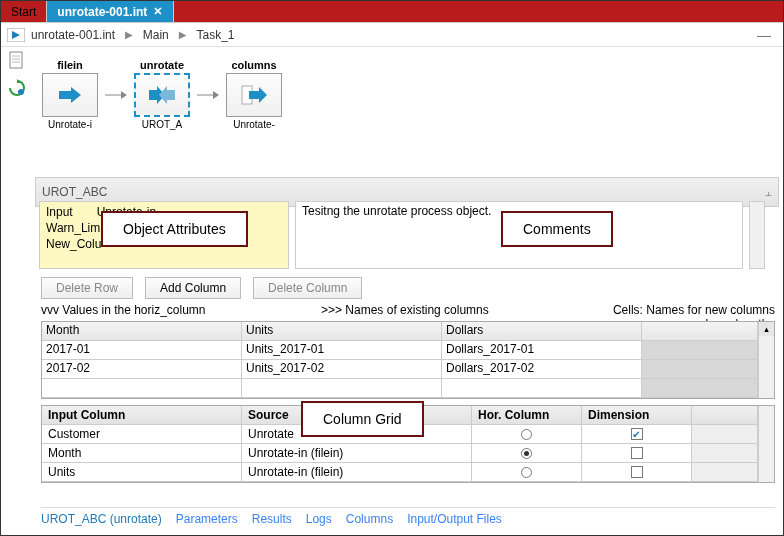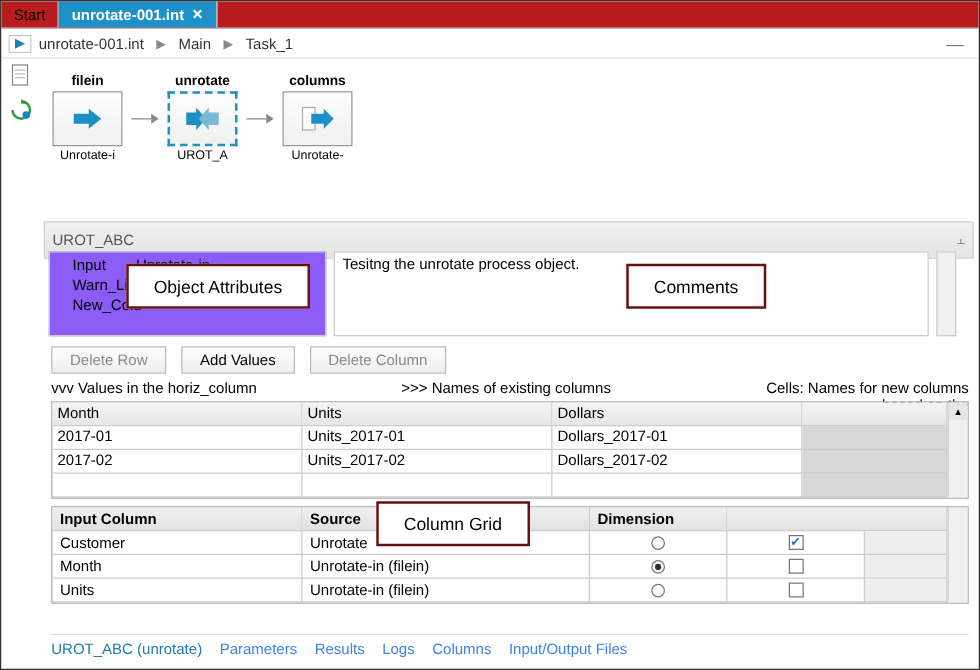--- a/index.html
+++ b/index.html
@@ -31,21 +31,21 @@
 .node .label { font-size: 10px; margin-top: 2px; }
 .conn { width: 22px; display: flex; align-items: center; margin-top: 30px; }
 .conn svg { width: 22px; height: 12px; }
 
 
 .panel-hdr { position: absolute; left: 34px; right: 4px; top: 176px; height: 30px; background: linear-gradient(#f0f0f0,#e4e4e4); border: 1px solid #ccc; display: flex; align-items: center; padding: 0 6px; color: #555; }
 .pin { margin-left: auto; font-size: 11px; color: #888; }
 
 
 .attr-row { position: absolute; left: 38px; right: 18px; top: 200px; height: 68px; display: flex; gap: 6px; }
-.attr-box { width: 222px; border: 1px solid #ccc; background: #8b5cf6; padding: 2px 18px; }
+.attr-box { width: 250px; border: 1px solid #ccc; background: #fef9c3; padding: 2px 6px; }
 .attr-box .ln { display: flex; gap: 24px; line-height: 16px; }
 .comment-box { flex: 1; border: 1px solid #ccc; background: #fff; padding: 2px 6px; }
 .vscroll { width: 16px; background: #f0f0f0; border: 1px solid #ccc; }
 
 
 .btn-row { position: absolute; left: 40px; top: 276px; display: flex; gap: 12px; }
 .btn { border: 1px solid #bbb; background: linear-gradient(#fdfdfd,#eee); padding: 3px 14px; border-radius: 0; color: #888; cursor: pointer; }
 .btn.enabled { color: #000; }
 
 
@@ -190,21 +190,21 @@
       </div>
   </div>
   <div class="comment-box">
     <span>Tesitng the unrotate process object.</span>
   </div>
   <div class="vscroll"></div>
 </div>
 
 <div class="btn-row">
   <div class="btn">Delete Row</div>
-  <div class="btn enabled">Add Values</div>
+  <div class="btn enabled">Add Column</div>
   <div class="btn">Delete Column</div>
 </div>
 
 <div class="cap-row">
   <span class="c1">vvv Values in the horiz_column</span>
   <span class="c2">&gt;&gt;&gt; Names of existing columns</span>
   <span class="c3">Cells: Names for new columns based on the</span>
 </div>
 
 <div class="grid1">
@@ -237,20 +237,21 @@
     <div class="cell c-c"></div>
     <div class="cell c-d"></div>
     <div class="sb"></div>
   </div>
 </div>
 
 <div class="grid2">
   <div class="row hdr">
     <div class="cell c-a">Input Column</div>
     <div class="cell c-b">Source</div>
+    <div class="cell c-c">Hor. Column</div>
     <div class="cell c-d">Dimension</div>
     <div class="cell c-e"></div>
     <div class="sb"></div>
   </div>
   <div class="row">
     <div class="cell c-a">Customer</div>
     <div class="cell c-b">Unrotate</div>
     <div class="cell c-c">
         <span class="radio"></span>
       </div>

